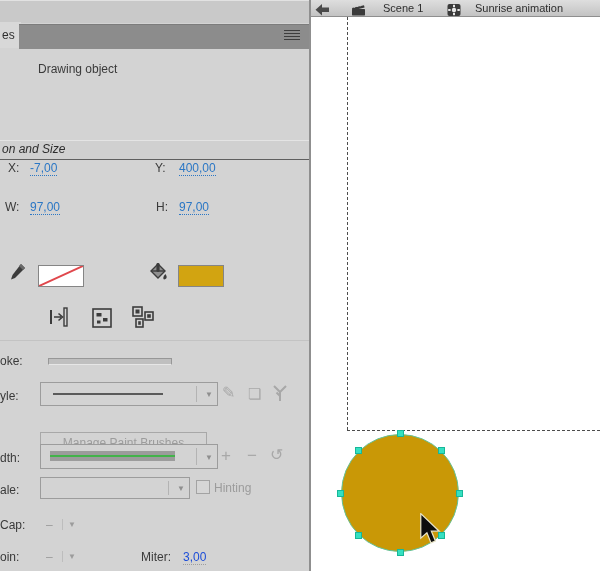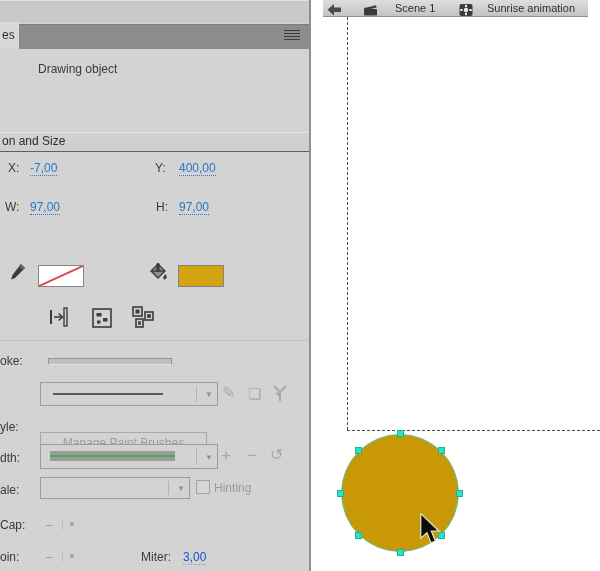--- a/index.html
+++ b/index.html
@@ -28,22 +28,22 @@
   .dd-arrow{position:absolute;right:4px;top:50%;transform:translateY(-50%);
     font-size:8px;color:#8f8f8f;}
   .dd-sep{position:absolute;right:20px;top:3px;bottom:3px;width:1px;background:#b3b3b3;}
   .grayicon{color:#a8a8a8;font-size:15px;line-height:1;}
   .btn{border:1px solid #a8a8a8;color:#9c9c9c;font-size:12px;text-align:center;background:#d3d3d3;margin-top:19px;}
   .divider{left:0;width:309px;height:1px;background:#c3c3c3;}
   .checkbox{width:12px;height:12px;border:1px solid #a3a3a3;background:#d6d6d6;}
   
   #stage{left:311px;top:0;width:289px;height:571px;background:#ffffff;}
   #panel-stage-border{left:309px;top:0;width:2px;height:571px;background:#8f8f8f;}
-  #editbar{left:311px;top:0;width:265px;height:16px;
-    background:linear-gradient(#dedede,#c3c3c3);border-bottom:1px solid #8f8f8f;margin-left:12px;}
+  #editbar{left:311px;top:0;width:289px;height:16px;
+    background:linear-gradient(#dedede,#c3c3c3);border-bottom:1px solid #8f8f8f;}
   .editbar-text{font-size:11px;color:#2e2e2e;line-height:15px;}
   #dash-v{left:347px;top:17px;height:413px;width:1px;border-left:1px dashed #4d4d4d;}
   #dash-h{left:347px;top:430px;width:253px;height:1px;border-top:1px dashed #4d4d4d;}
   #circle{left:341px;top:434px;width:118px;height:118px;border-radius:50%;
     background:#c99806;border:1px solid #63c39a;box-sizing:border-box;}
   .handle{width:5px;height:5px;background:#35e0c1;border:1px solid #17b799;}
 </style>
 </head>
 <body>
 
@@ -56,21 +56,21 @@
     <div id="panel-tabwell" class="abs"></div>
     <div id="panel-menu" class="abs">
       <span></span>
         <span></span>
         <span></span>
         <span></span>
     </div>
 
     <div class="abs label" style="left:38px;top:62px;">Drawing object</div>
 
-    <div class="abs sect sect1" style="top:132px;">on and Size</div>
+    <div class="abs sect sect1" style="top:140px;font-style:italic;">on and Size</div>
 
     <div class="abs label" style="left:8px;top:161px;">X:</div>
     <div class="abs hot" style="left:30px;top:161px;">-7,00</div>
     <div class="abs label" style="left:155px;top:161px;">Y:</div>
     <div class="abs hot" style="left:179px;top:161px;">400,00</div>
 
     <div class="abs label" style="left:5px;top:200px;">W:</div>
     <div class="abs hot" style="left:30px;top:200px;">97,00</div>
     <div class="abs label" style="left:156px;top:200px;">H:</div>
     <div class="abs hot" style="left:179px;top:200px;">97,00</div>
@@ -123,21 +123,21 @@
         <rect x="8.2" y="17.2" width="2.6" height="3.6" fill="#3c3c3c"></rect>
       </svg>
     </div>
 
     <div class="abs divider" style="top:340px;"></div>
 
     <div class="abs label" style="left:0px;top:354px;">oke:</div>
     <div class="abs" style="left:48px;top:358px;width:122px;height:5px;background:#bfbfbf;
          border:1px solid #979797;border-bottom-color:#e6e6e6;"></div>
 
-    <div class="abs label" style="left:0px;top:389px;margin-top:31px;">yle:</div>
+    <div class="abs label" style="left:0px;top:389px;">yle:</div>
     <div class="abs dropdown" style="left:40px;top:382px;width:176px;height:22px;">
       <div class="abs" style="left:12px;top:10px;width:110px;height:2px;background:#5a5a5a;"></div>
       <div class="dd-sep"></div>
       <div class="dd-arrow">▼</div>
     </div>
     <div class="abs grayicon" style="left:222px;top:385px;font-size:16px;">✎</div>
     <div class="abs grayicon" style="left:248px;top:386px;">❏</div>
     <div class="abs" style="left:270px;top:383px;">
       <svg width="20" height="20" viewBox="0 0 20 20">
         <path d="M10 18 V9 M10 9 L4 3 M10 9 L16 3 M10 13 L6.5 9.5" stroke="#a8a8a8" stroke-width="2" fill="none"></path>

